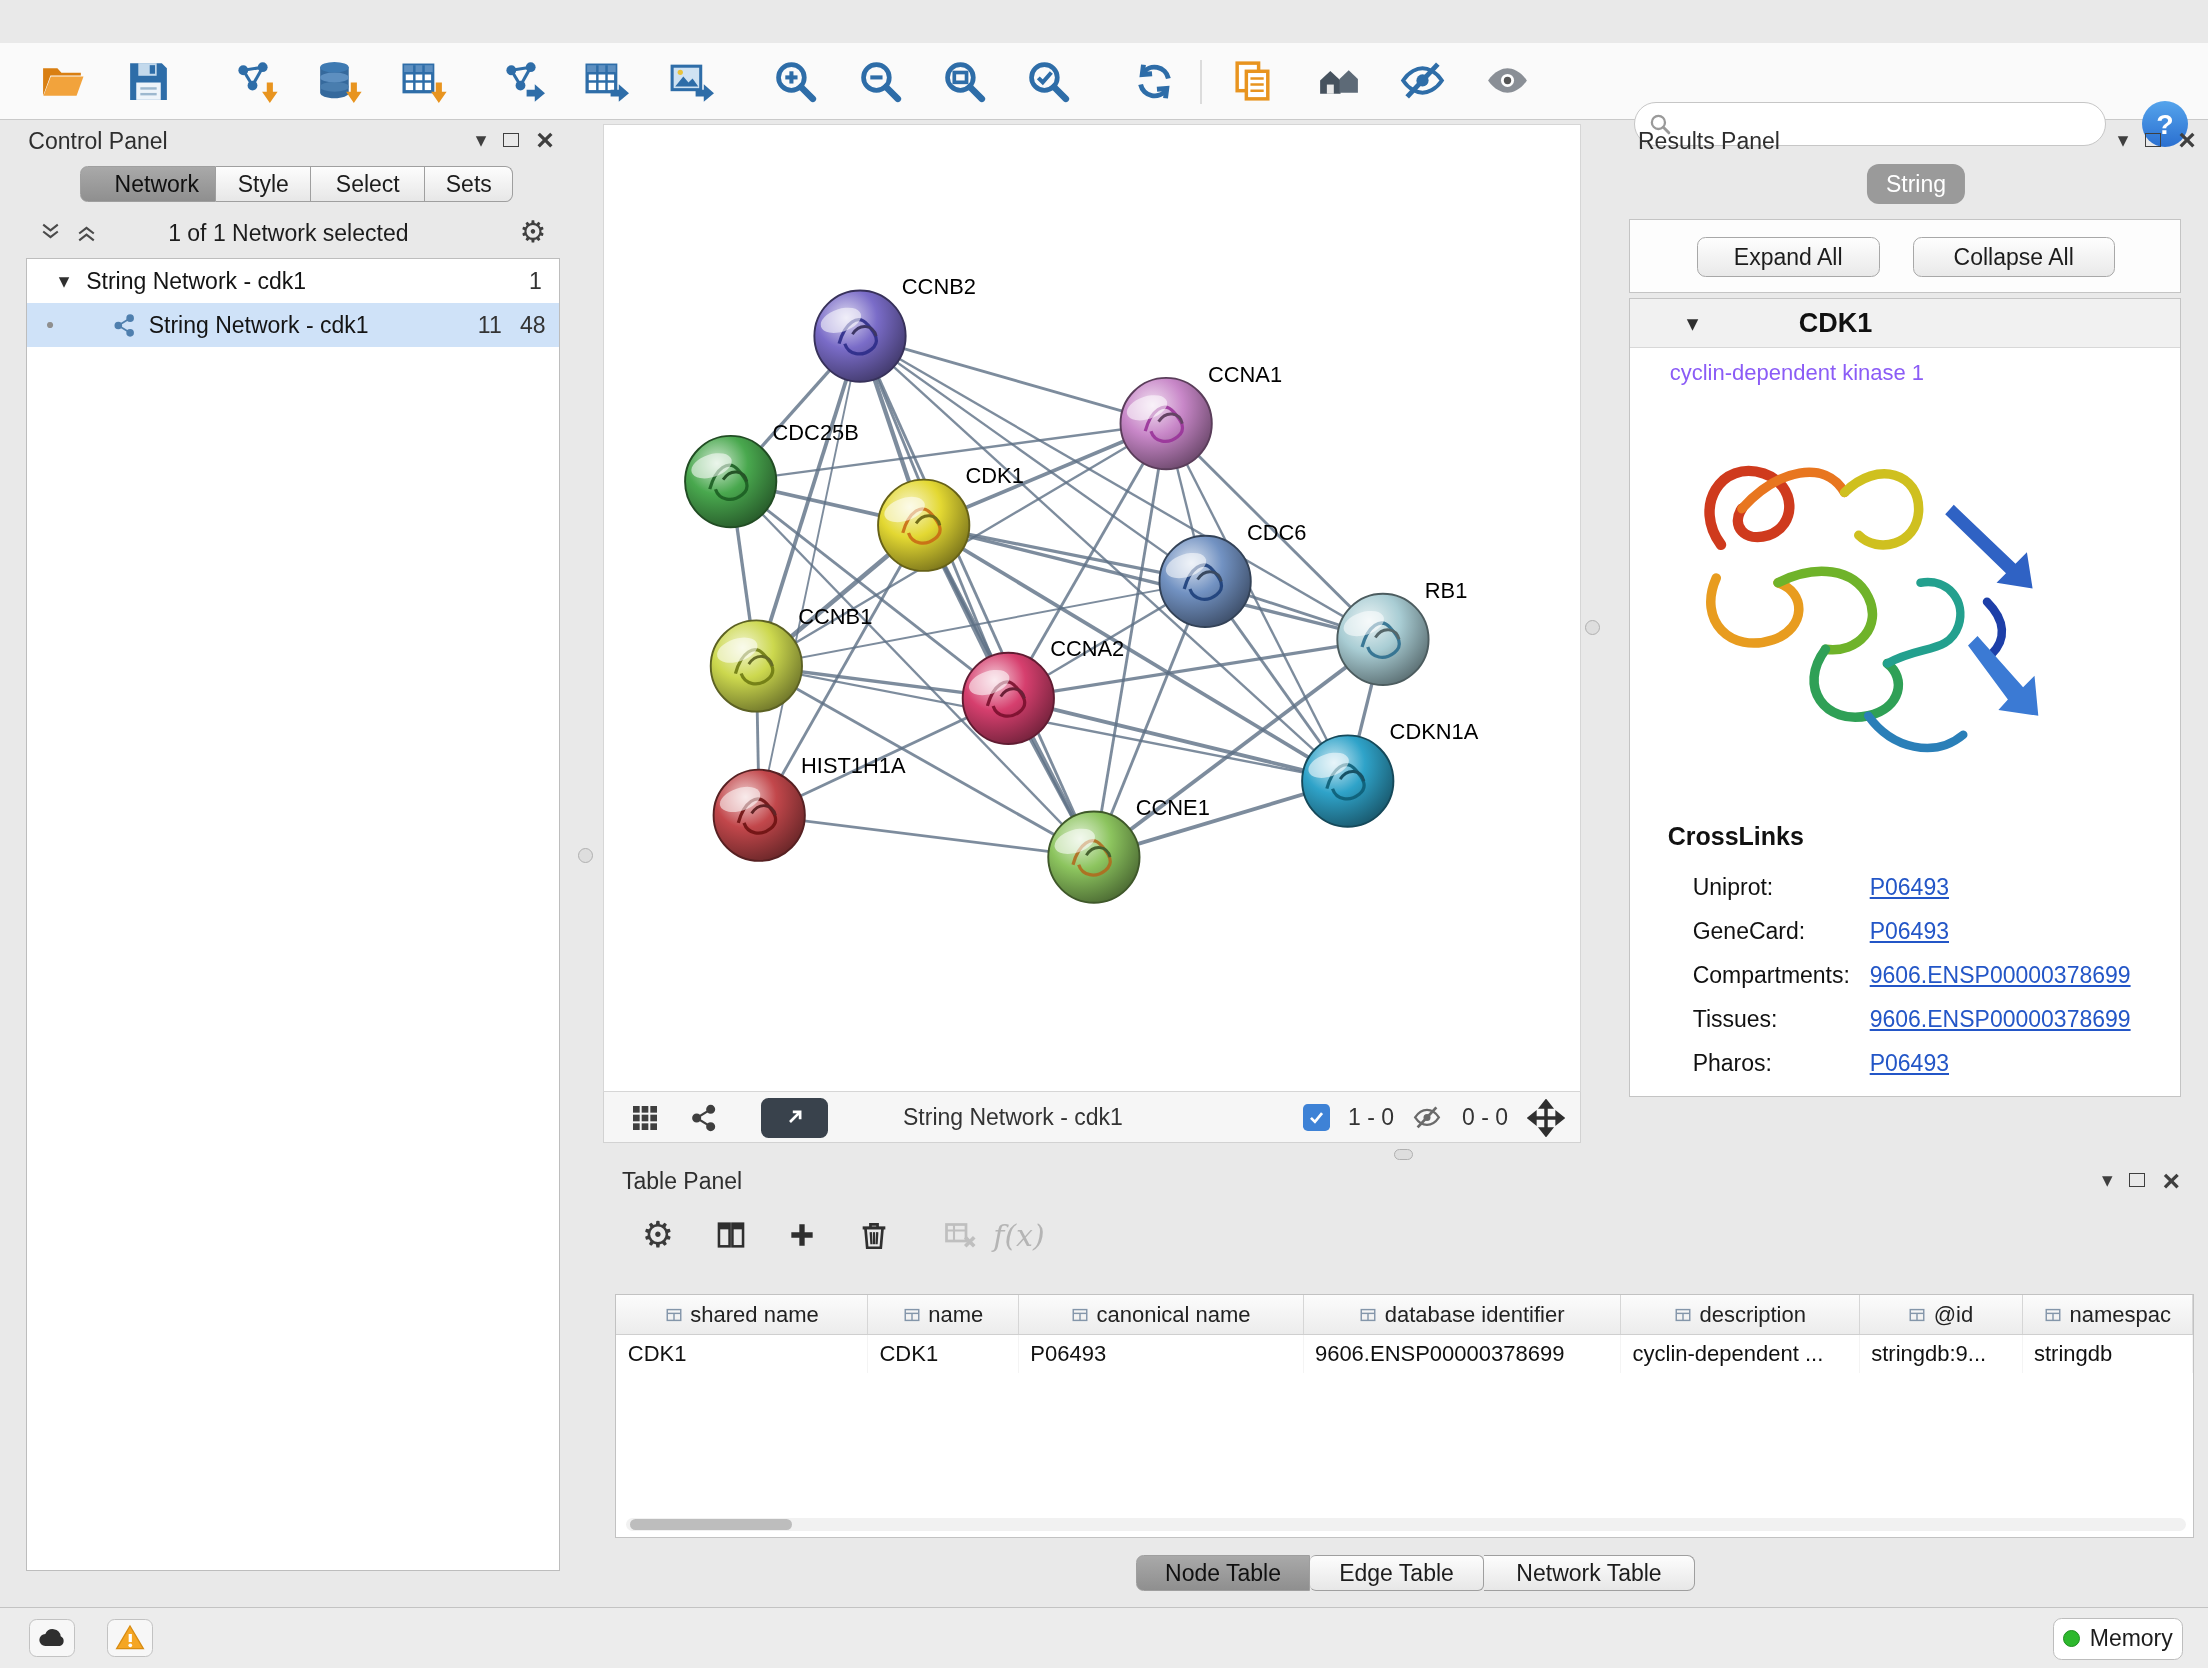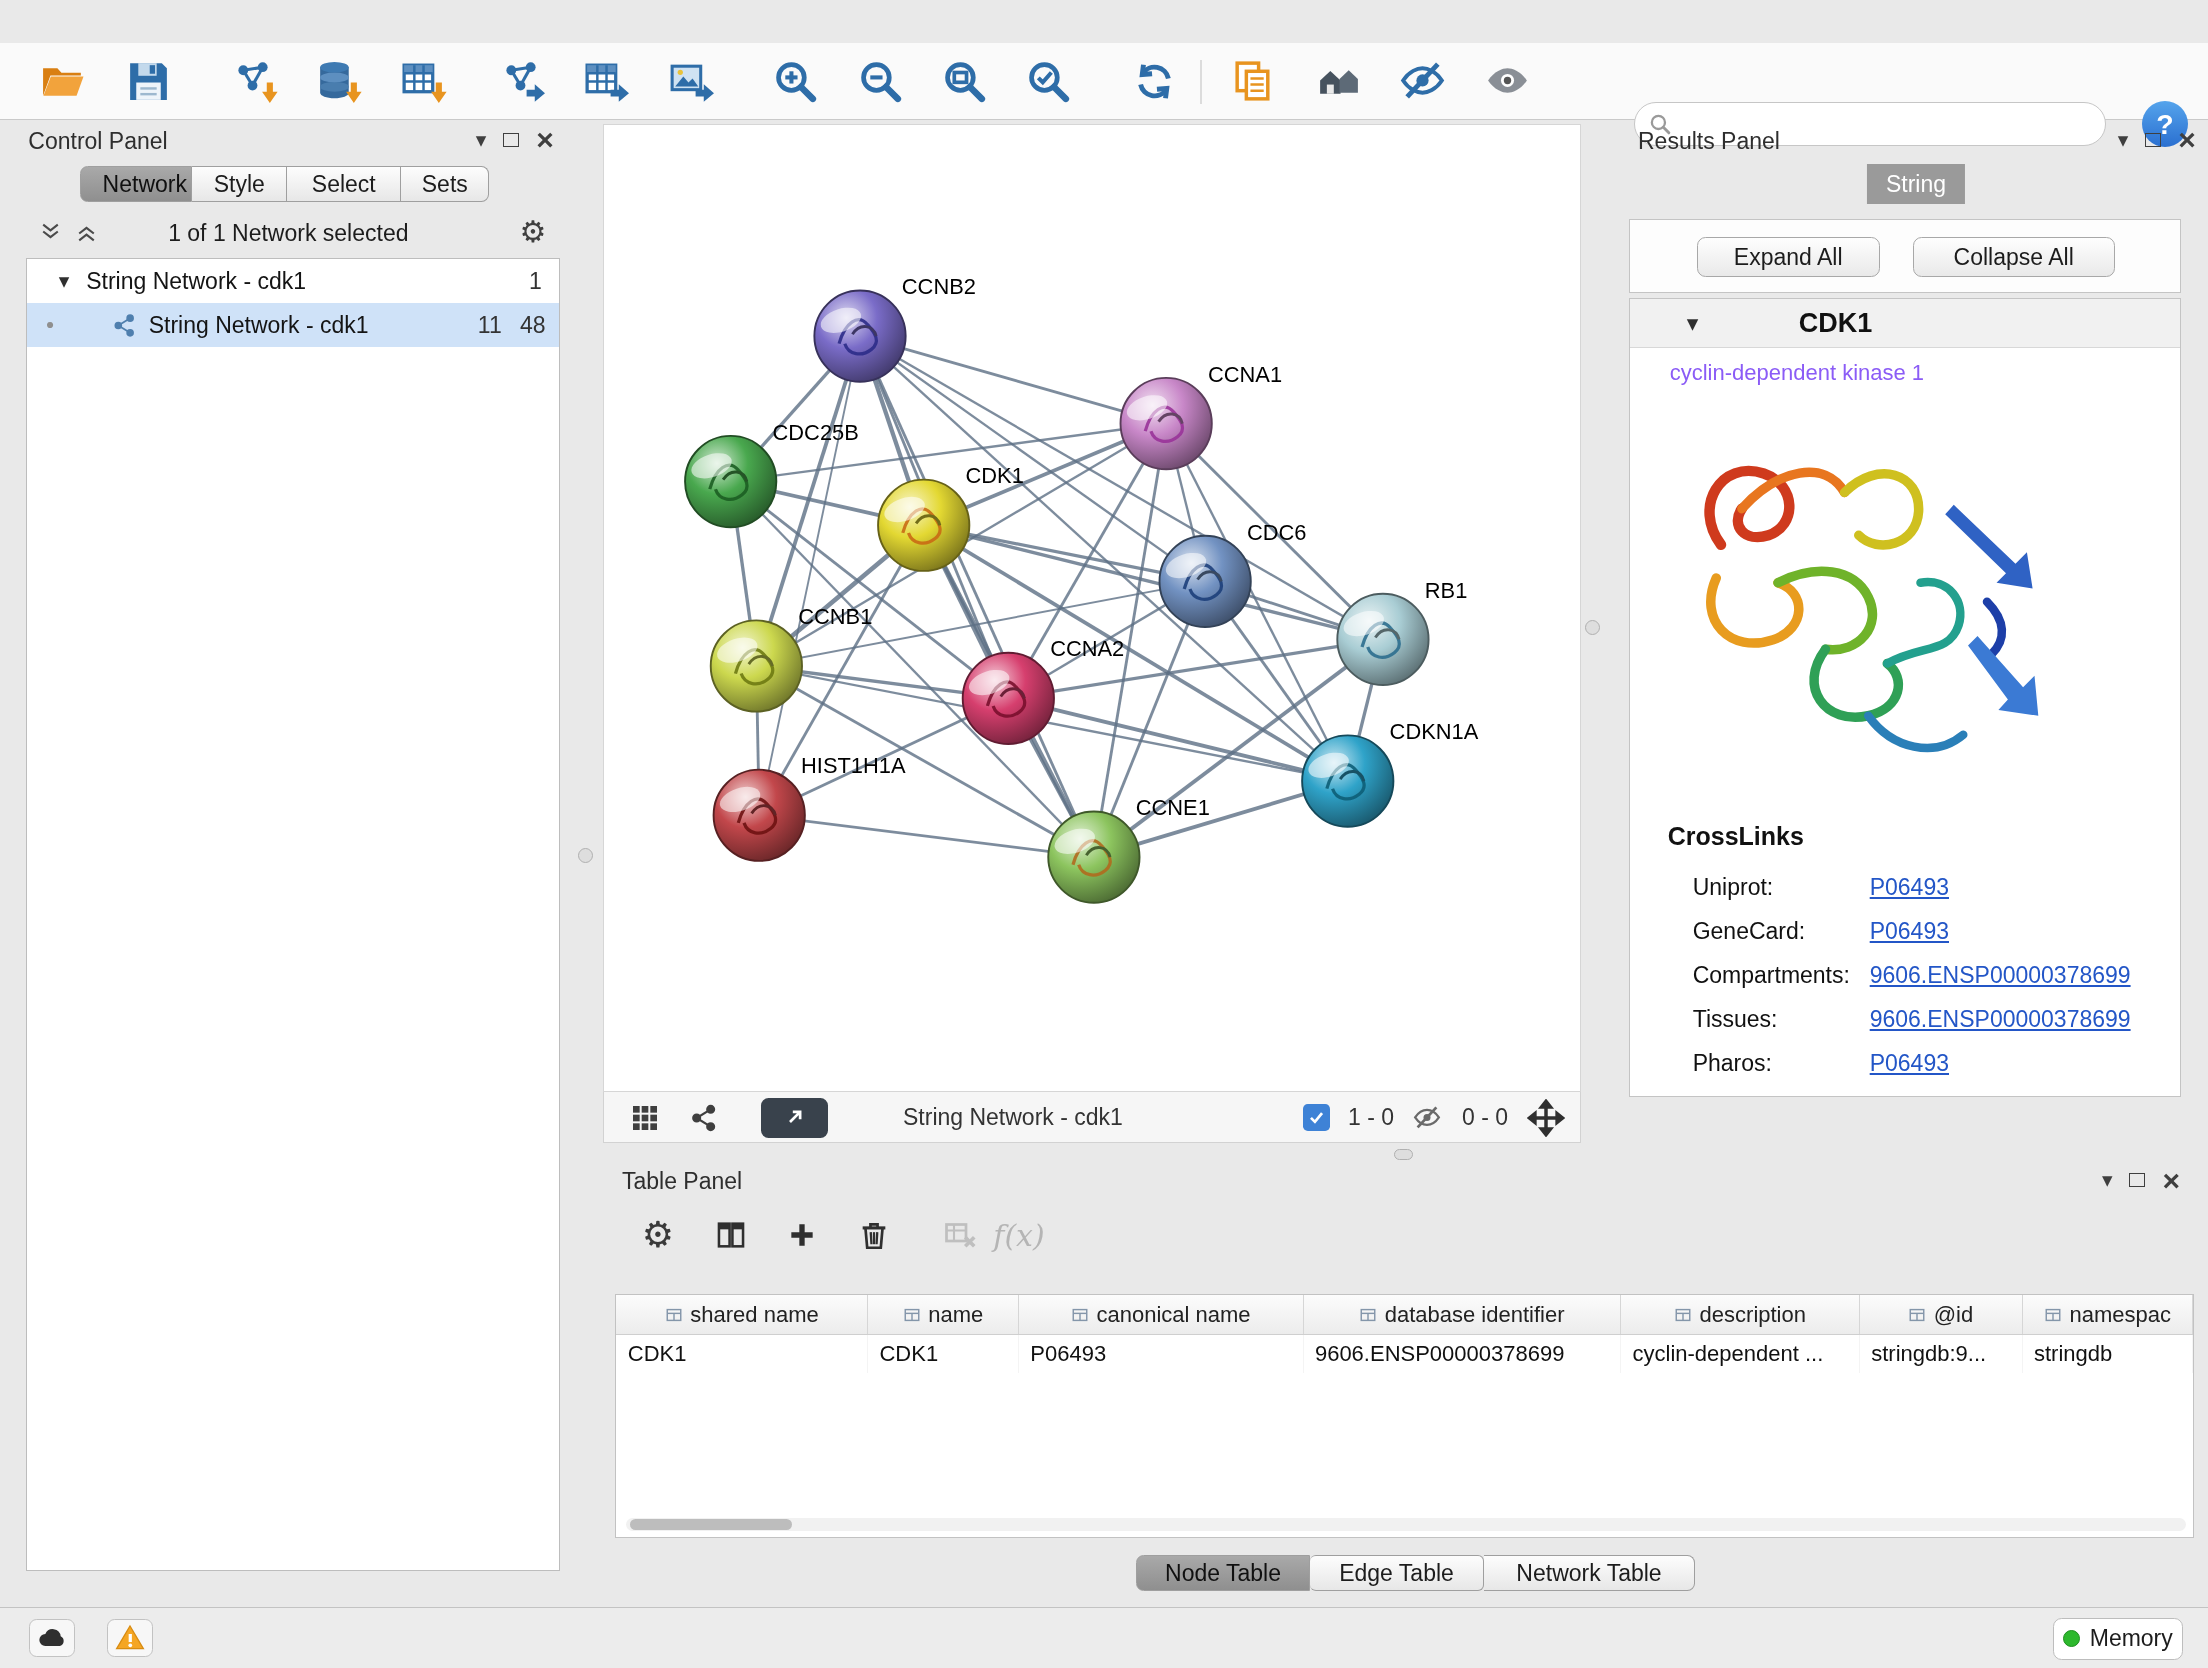--- a/index.html
+++ b/index.html
@@ -56,21 +56,21 @@
   #network-area { position:absolute; left:603px; top:124px; width:978px; height:968px;
     background:#fff; border:1px solid #d6d6d6; }
   #network-statusbar { position:absolute; left:603px; top:1092px; width:978px; height:51px;
     background:#f6f6f6; border:1px solid #d2d2d2; border-top:none; }
   .nsb-text { position:absolute; top:0; height:51px; line-height:51px; font-size:23px; color:#333; }
   .handle { position:absolute; border:1px solid #b0b0b0; background:#dedede; border-radius:50%; }
 
   
   #results-panel { position:absolute; left:1623px; top:124px; width:586px; height:1008px; }
   .string-badge { position:absolute; left:50%; transform:translateX(-50%); top:40px;
-    background:#9a9a9a; color:#fff; font-size:23px; padding:6.7px 19px; border-radius:0; }
+    background:#9a9a9a; color:#fff; font-size:23px; padding:6.7px 19px; border-radius:12px; }
   #expand-box { position:absolute; left:5.7px; top:95px; width:552px; height:74px;
     background:#fdfdfd; border:1px solid #c4c4c4; }
   .rp-btn { position:absolute; top:17px; height:40px; border:1px solid #a8a8a8; border-radius:8.6px;
     background:linear-gradient(#fefefe,#e9e9e9); font-size:23px; color:#1c1c1c;
     display:flex; align-items:center; justify-content:center; }
   #gene-box { position:absolute; left:5.7px; top:174px; width:552px; height:799px;
     background:#fff; border:1px solid #c4c4c4; }
   .gene-header { position:absolute; left:0; top:0; right:0; height:49px; background:#f1f1f1;
     border-bottom:1px solid #d8d8d8; }
   .cl-row { position:relative; height:44px; }
@@ -263,21 +263,21 @@
   </div>
 
   <div id="control-panel">
     <span class="panel-title" style="position:absolute;left:15px;top:3.8px">Control Panel</span>
     <div class="win-icons" style="right:9.5px;top:3.8px">
       <span class="win-menu">▾</span>
       <span class="win-float"></span>
       <span class="win-close">×</span>
     </div>
     <div id="control-tabs" style="position:absolute;left:67px;top:42px;display:flex">
-        <div class="seg sel" style="width: 112px; padding-left: 17px;">Network</div>
+        <div class="seg sel" style="width: 136px; padding-left: 17px;">Network</div>
         <div class="seg" style="width: 95px;">Style</div>
         <div class="seg" style="width: 114px;">Select</div>
         <div class="seg" style="width: 88px;">Sets</div>
       </div>
     <div style="position:absolute;left:0;top:90px;width:550px;height:38px">
       <span style="position:absolute;left:25px;top:5.7px">
         <svg width="25" height="25" viewBox="0 0 24 24">
             <path d="M5 4.5 12 10 19 4.5 M5 11 12 16.5 19 11" stroke="#4a4a4a" stroke-width="2" fill="none"></path>
           </svg>
         </span>

